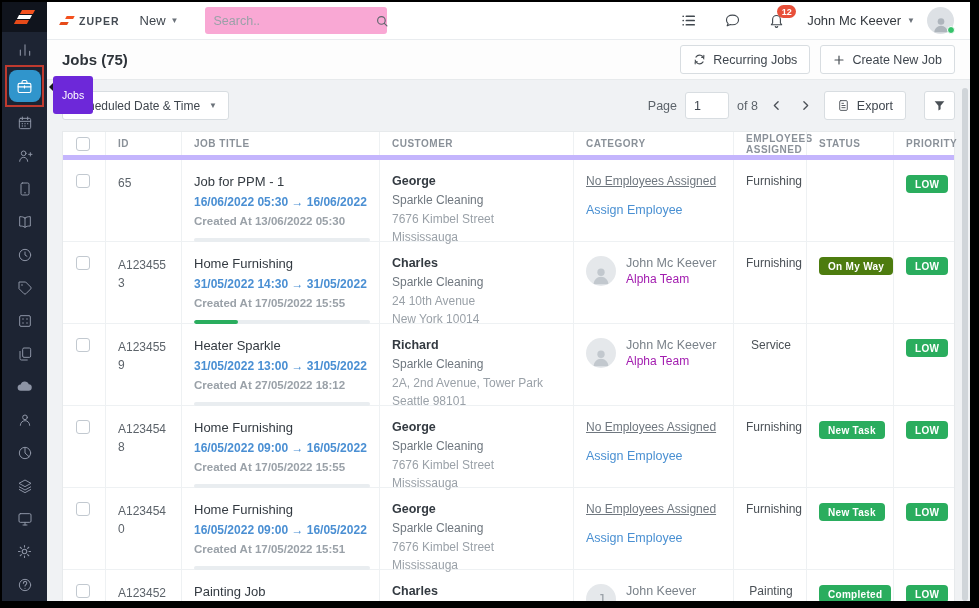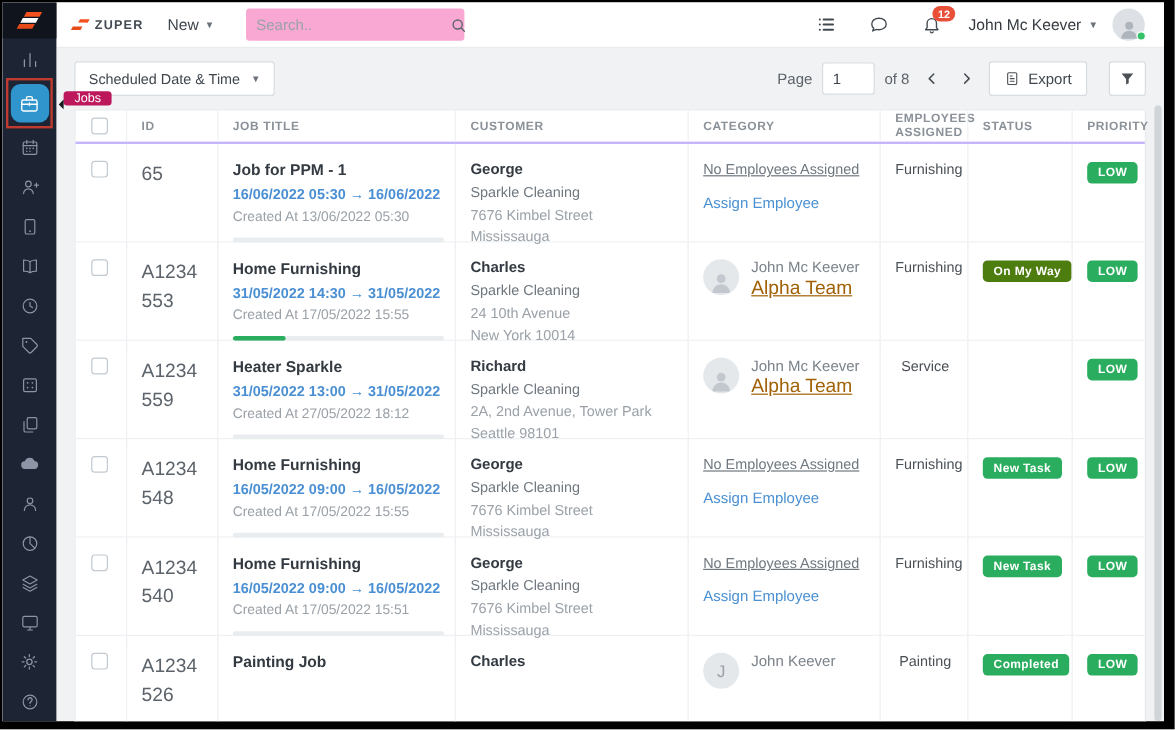--- a/index.html
+++ b/index.html
@@ -14,21 +14,21 @@
   .zz i { display:block; width:13px; height:4px; margin:1px 0; transform:skewX(-28deg); }
   .zz .b1 { background:#f4511e; margin-left:5px; }
   .zz .b2 { background:#fff; margin-left:2px; }
   .zz .b3 { background:#e64a19; margin-left:-1px; }
   .side-items { flex:1; display:flex; flex-direction:column; align-items:center; padding-top:1px; }
   .side-item { height:33px; width:45px; display:flex; align-items:center; justify-content:center; color:#8d94a5; cursor:pointer; }
   .side-item svg { display:block; }
   .side-item.active-slot { height:40px; position:relative; }
   .active-sq { width:32px; height:32px; border-radius:8px; background:#3095cc; color:#fff; display:flex; align-items:center; justify-content:center; position:relative; }
   .active-outline { position:absolute; left:3px; right:3px; top:-1px; bottom:-1px; border:2px solid #bf3a2f; pointer-events:none; }
-  .tooltip { position:absolute; left:51px; top:10px; background:#be185d; color:#fff; font-size:10.5px; padding:0 9px; border-radius:3px; white-space:nowrap; z-index:9; }
+  .tooltip { position:absolute; left:51px; top:10px; background:#6d28d9; color:#fff; font-size:10.5px; padding:13px 9px; border-radius:3px; white-space:nowrap; z-index:9; }
   .tooltip:before { content:""; position:absolute; left:-4px; top:7px; border:4px solid transparent; border-right-color:#16181d; border-left:0; }
 
   
   .main { flex:1; display:flex; flex-direction:column; background:#f0f2f4; min-width:0; position:relative; }
   .topbar { height:38px; flex:none; background:#fff; border-bottom:1px solid #e9ecef; display:flex; align-items:center; padding:0 16px 0 14px; }
   .brand { display:flex; align-items:center; gap:5px; }
   .zz-sm i { width:8px; height:2.6px; margin:0.7px 0; }
   .brand-name { font-size:10.5px; font-weight:bold; letter-spacing:1px; color:#444b53; }
   .new-menu { margin-left:20px; font-size:13px; color:#3f464e; display:flex; align-items:center; gap:5px; cursor:pointer; }
   .caret { font-size:8px; color:#6b727a; }
@@ -57,45 +57,45 @@
   .filter-dd { height:29px; background:#fff; border:1px solid #d8dde1; border-radius:3px; display:flex; align-items:center; gap:9px; padding:0 11px; font-size:12px; color:#3f464e; cursor:pointer; }
   .tb-spacer { flex:1; }
   .pag { display:flex; align-items:center; gap:8px; font-size:12.5px; color:#5c636a; }
   .page-input { width:44px; height:27px; border:1px solid #d8dde1; border-radius:3px; font-size:12.5px; color:#3f464e; padding:0 8px; outline:none; background:#fff; font-family:"Liberation Sans", sans-serif; }
   .chev-btn { color:#4a5056; cursor:pointer; display:flex; padding:2px 4px; }
   .icon-btn { width:31px; justify-content:center; padding:0; }
 
   
   .card { margin:3px 15px 0 15px; background:#fff; border:1px solid #e7eaec; height:700px; }
   .grid-row { display:grid; grid-template-columns:42px 76px 198px 194px 160px 73px 87px 1fr; }
-  .thead { height:28px; border-bottom:2px solid #c4b5fd; }
+  .thead { height:28px; border-bottom:5px solid #c4b5fd; }
   .thead .cell { display:flex; align-items:center; font-size:10px; font-weight:bold; color:#8a9199; letter-spacing:0.5px; }
   .cell { padding:0 10px 0 12px; border-left:1px solid #eef1f3; min-width:0; }
   .cell:first-child { border-left:none; }
   .trow { height:82px; border-bottom:1px solid #eef1f3; }
   .trow .cell { padding-top:14px; }
   .cb { appearance:none; -webkit-appearance:none; width:14px; height:14px; border:1px solid #c2c9d0; border-radius:3px; background:#fff; cursor:pointer; display:block; }
   .thead .c-check, .trow .c-check { padding-left:13px; }
   .thead .c-check { padding-top:0; }
-  .c-id { font-size:16px; color:#5c636a; word-break:break-all; line-height:1.5; }
-  .job-title { font-size:13px; font-weight:bold; color:#333a41; cursor:pointer; margin-bottom:6px; white-space:nowrap; overflow:hidden; }
+  .c-id { font-size:12px; color:#5c636a; word-break:break-all; line-height:1.5; }
+  .job-title { font-size:13px; font-weight:normal; color:#333a41; cursor:pointer; margin-bottom:6px; white-space:nowrap; overflow:hidden; }
   .job-sched { font-size:12px; font-weight:bold; color:#4a8fd3; margin-bottom:6px; white-space:nowrap; overflow:hidden; }
-  .job-created { font-size:11.5px; color:#9aa1a8; }
+  .job-created { font-size:11.5px; color:#9aa1a8;font-weight:bold; }
   .prog-track { margin-top:11px; height:4px; background:#e9edf0; border-radius:2px; overflow:hidden; width:176px; }
   .prog-fill { height:100%; background:#2aad5e; border-radius:2px; width:0; }
   .cust-name { font-size:12.5px; font-weight:bold; color:#333a41; margin-bottom:3px; }
   .cust-co { font-size:12px; color:#6f777f; line-height:1.55; }
   .cust-addr { font-size:12px; color:#9aa1a8; line-height:1.55; }
   .emp-none { font-size:12px; color:#6f777f; margin-bottom:12px;text-decoration:underline; }
   .emp-link { font-size:12.5px; color:#4a90d2; cursor:pointer; text-decoration:none; }
   .emp-row { display:flex; gap:10px; align-items:flex-start; }
   .emp-avatar { width:30px; height:30px; border-radius:50%; background:#e5e8eb; flex:none; display:flex; align-items:flex-end; justify-content:center; overflow:hidden; color:#c2c8ce; font-size:14px; }
   .emp-avatar.letter { align-items:center; color:#9aa1a8; }
   .emp-name { font-size:12.5px; color:#7a828a; margin-bottom:2px; }
-  .emp-team { font-size:16px; color:#a16207;text-decoration:underline; }
+  .emp-team { font-size:12px; color:#a21caf; }
   .c-cat { font-size:12px; color:#4a5056;text-align:center; }
   .badge { display:inline-block; padding:4px 9px 3px; border-radius:4px; font-size:10px; font-weight:bold; color:#fff; letter-spacing:0.3px; white-space:nowrap; }
   .badge-green { background:#2aad5e; }
   .badge-blue { background:#4d7c0f; }
 
   .vscroll { position:absolute; right:2px; top:86px; bottom:0; width:6px; background:#eceef0; border-radius:3px; }
   .vscroll .thumb { width:6px; height:100%; background:#d0d5d9; border-radius:3px; }
 </style>
 </head>
 <body>
@@ -298,20 +298,37 @@
       </div>
       <div class="avatar-top">
         <svg width="20" height="20" viewBox="0 0 24 24" fill="currentColor">
               <circle cx="12" cy="9" r="4"></circle>
               <path d="M4 22c0-4.4 3.6-8 8-8s8 3.6 8 8H4z"></path>
             </svg>
         <span class="status-dot"></span>
       </div>
     </header>
 
+    <div class="page-head">
+      <h1 class="page-title">Jobs (75)</h1>
+      <div class="ph-spacer"></div>
+      <button class="btn">
+        <svg width="13" height="13" viewBox="0 0 24 24" fill="none" stroke="currentColor" stroke-width="2" stroke-linecap="round" stroke-linejoin="round">
+              <path d="M20 11a8 8 0 00-14.6-3.4M4 13a8 8 0 0014.6 3.4"></path>
+              <path d="M20 4v4h-4M4 20v-4h4"></path>
+            </svg>
+        <span>Recurring Jobs</span>
+      </button>
+      <button class="btn">
+        <svg width="12" height="12" viewBox="0 0 24 24" fill="none" stroke="currentColor" stroke-width="2.4" stroke-linecap="round">
+              <path d="M12 4v16M4 12h16"></path>
+            </svg>
+        <span>Create New Job</span>
+      </button>
+    </div>
 
     <div class="toolbar">
       <div class="filter-dd">
         <span>Scheduled Date &amp; Time</span>
         <span class="caret">▼</span>
       </div>
       <div class="tb-spacer"></div>
       <div class="pag">
         <span>Page</span>
         <input class="page-input" value="1" style="">

